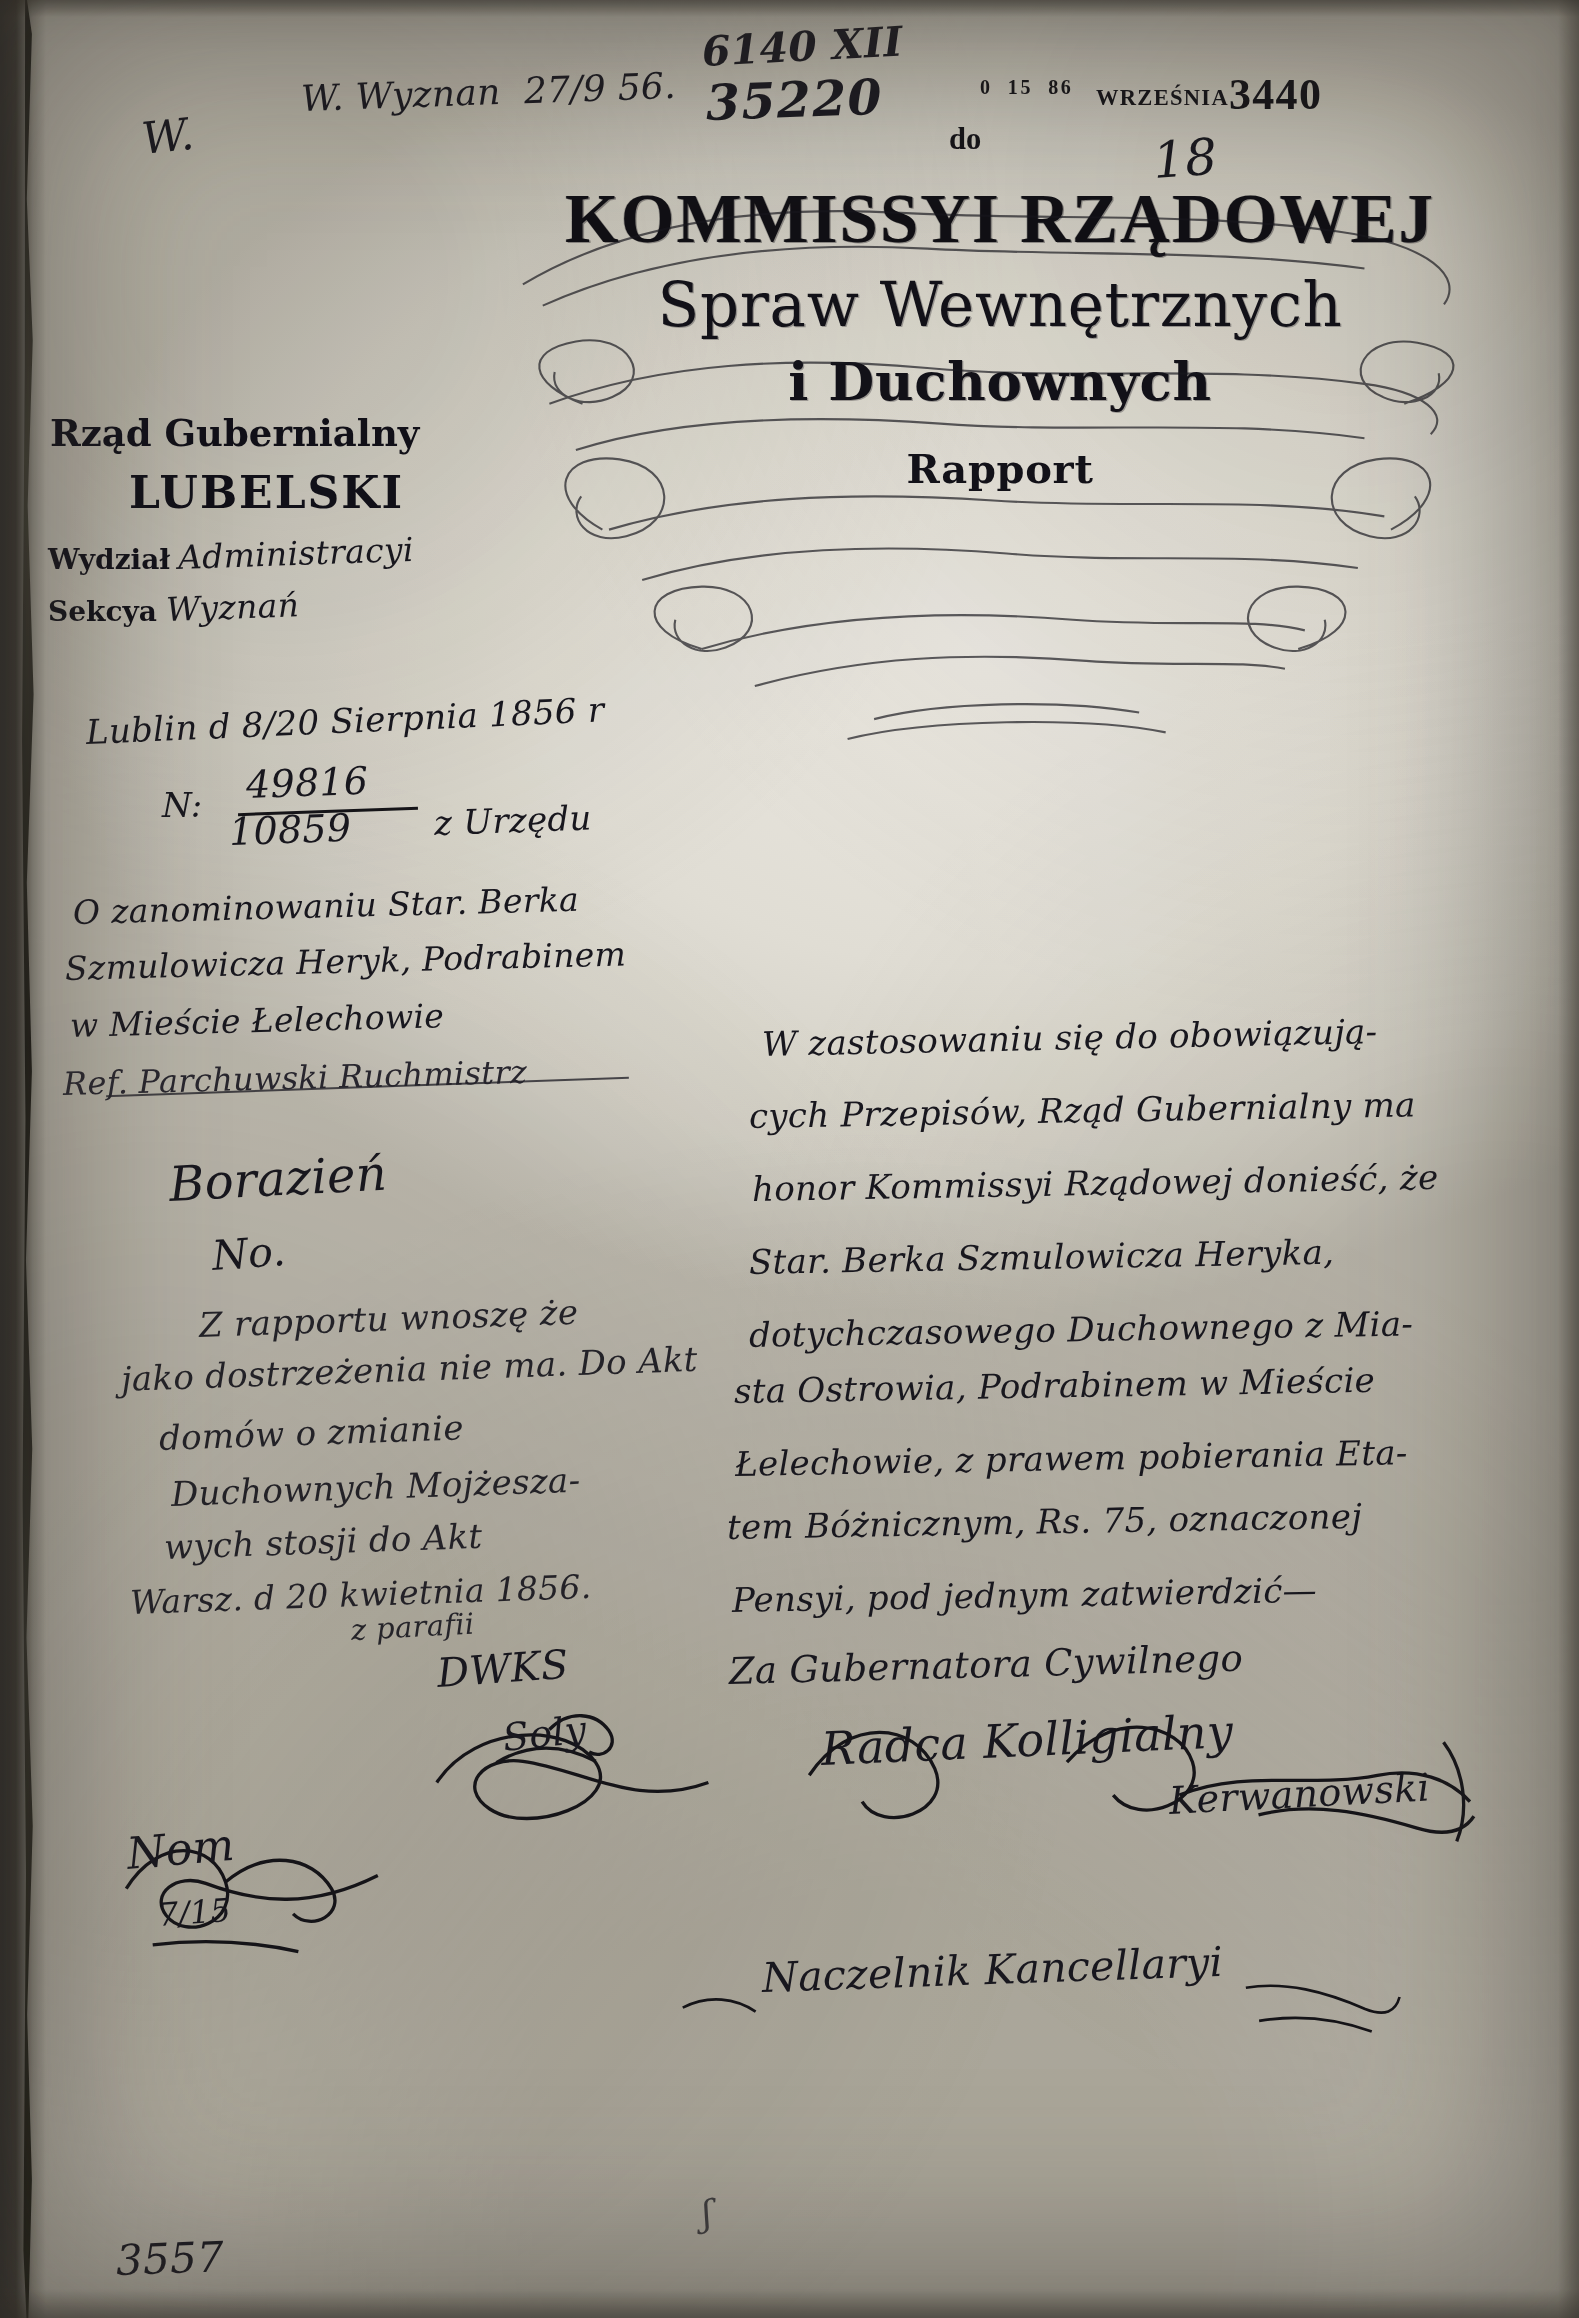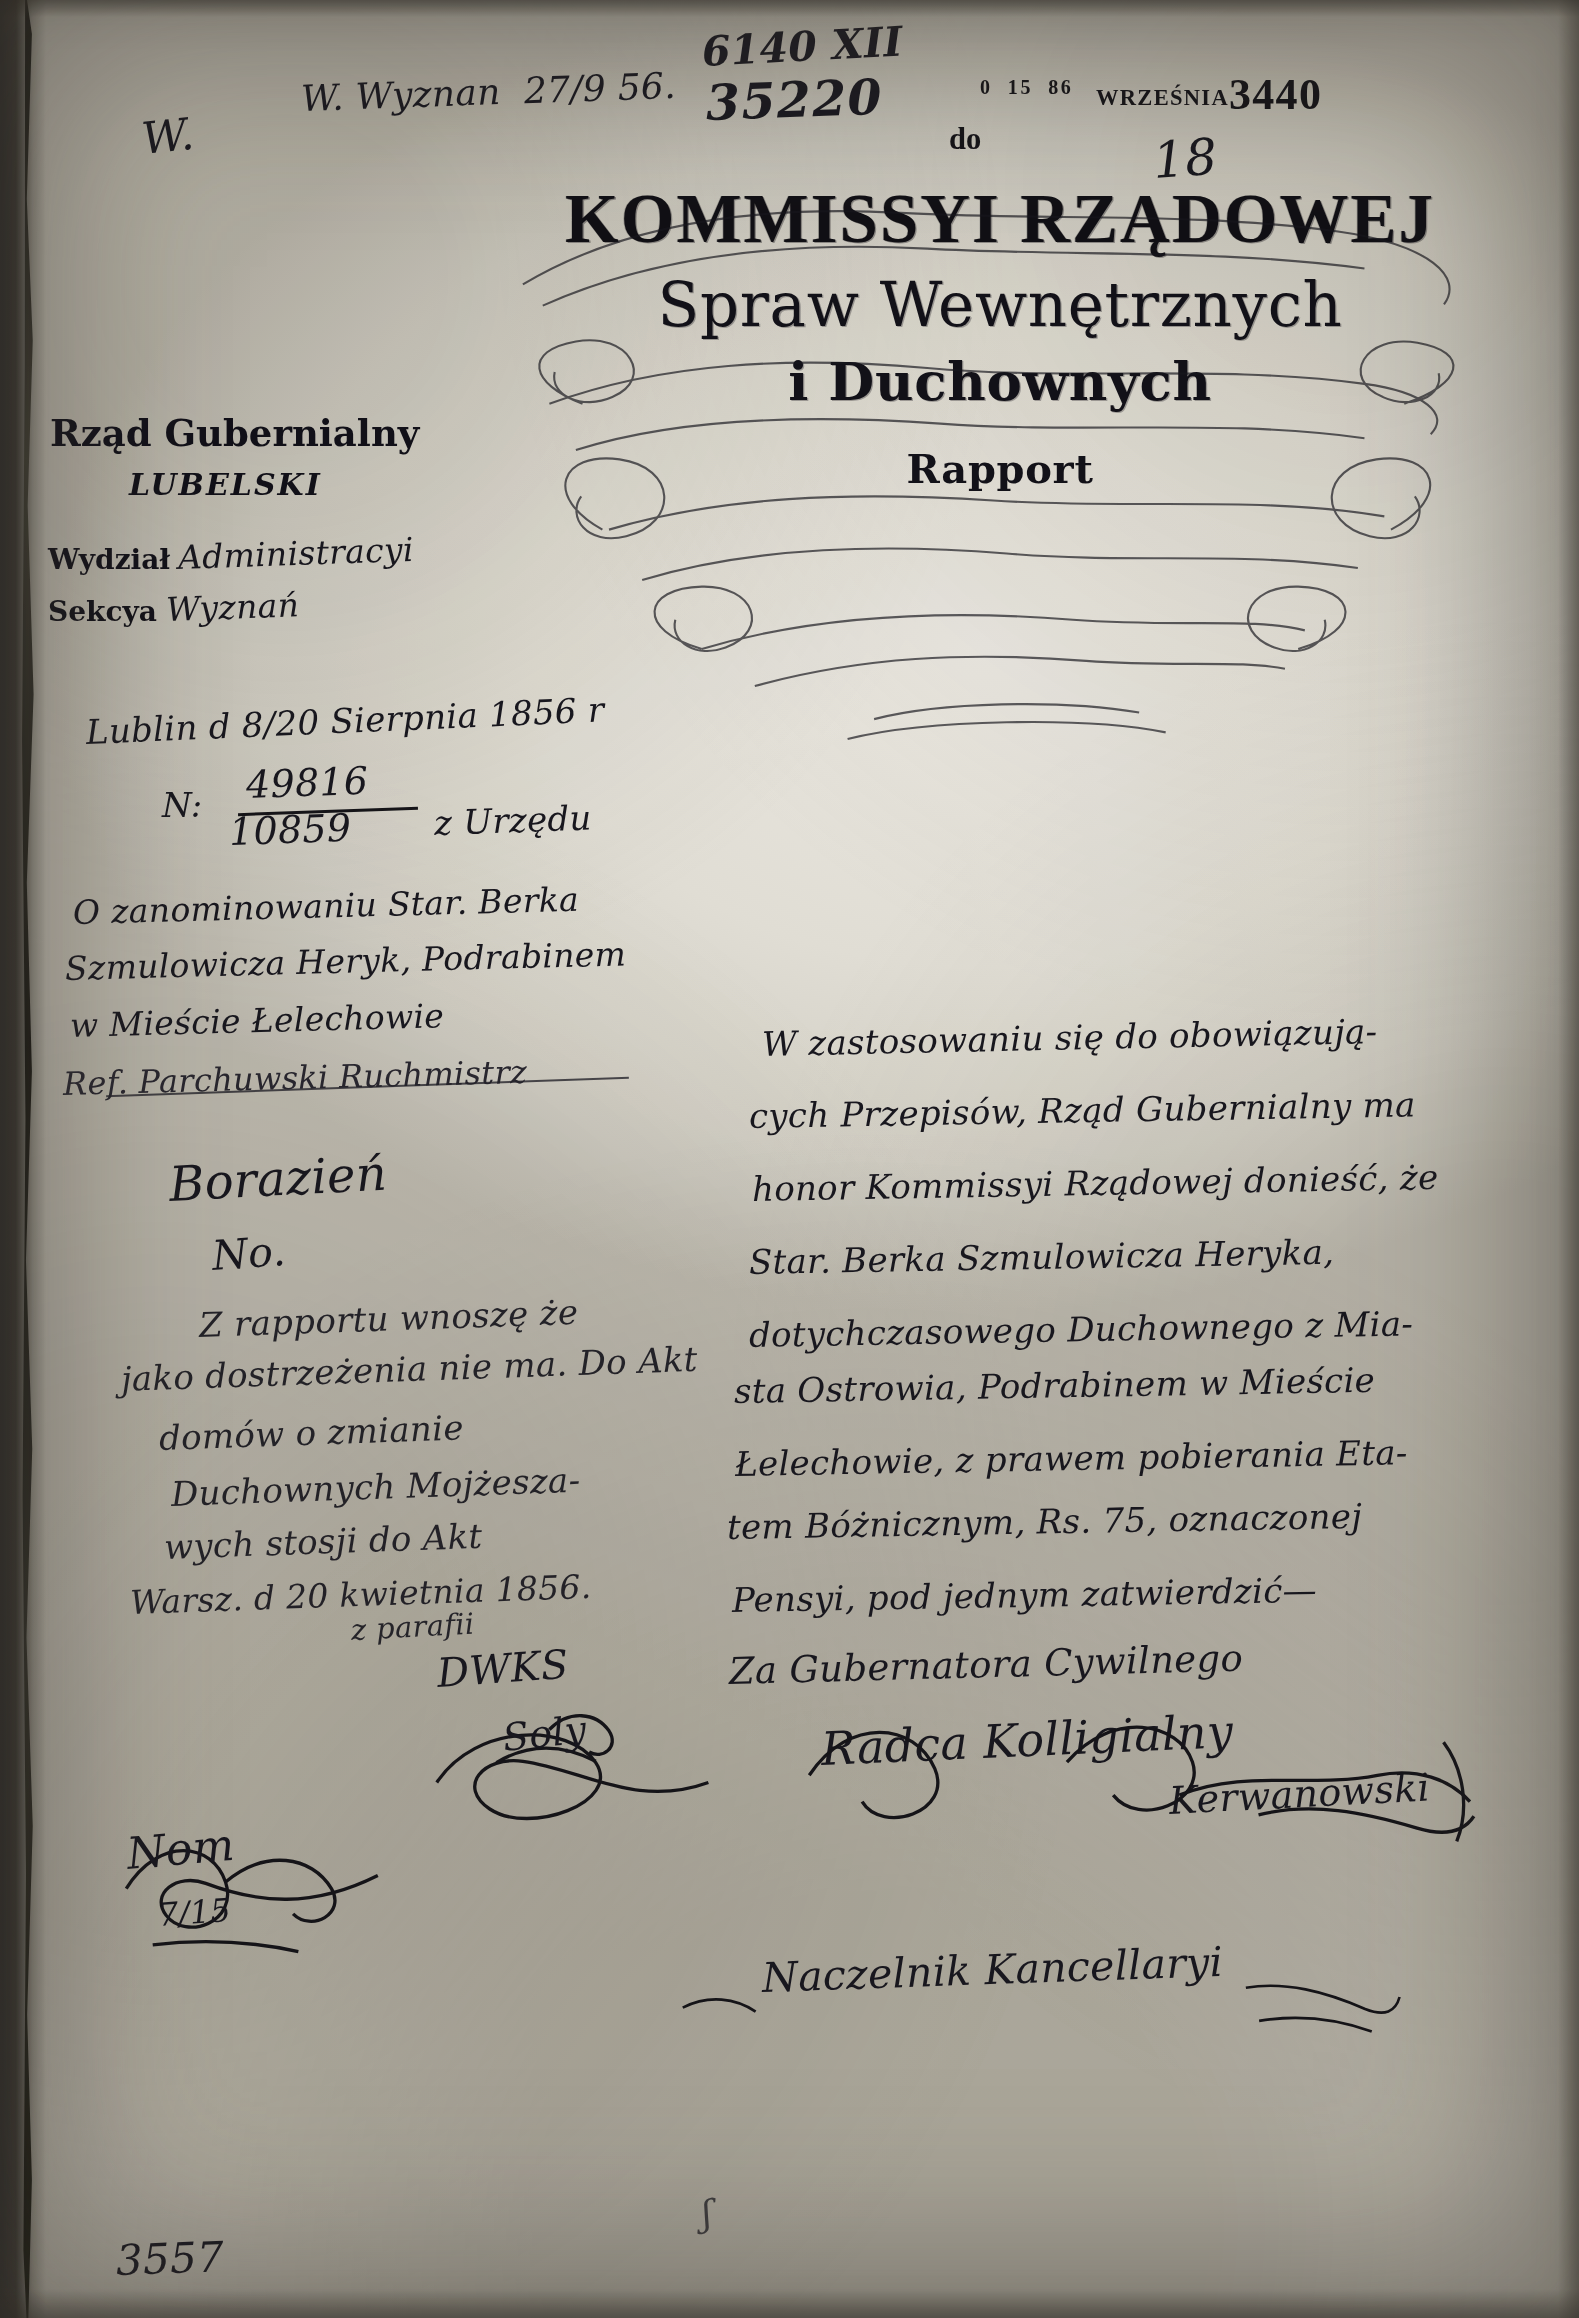--- a/index.html
+++ b/index.html
@@ -56,21 +56,21 @@
   .lh3{font-family:"DejaVu Serif",serif;font-weight:700;font-size:53px;line-height:1.05;
        color:#14131a;margin-top:17px;letter-spacing:0.7px;
        text-shadow:1.3px 1.3px 0 rgba(20,18,24,.3);}
   .lh4{font-family:"DejaVu Serif",serif;font-weight:700;font-size:40px;color:#14131a;margin-top:36px;letter-spacing:0.7px;}
   .swirl{position:absolute;left:0;right:0;top:0;pointer-events:none;opacity:.85;}
 
   
   .office1{position:absolute;left:50px;top:411px;font-family:"DejaVu Serif",serif;font-weight:700;
     font-size:37px;color:#13121a;letter-spacing:0px;}
   .office2{position:absolute;left:129px;top:467px;font-family:"DejaVu Serif",serif;font-weight:700;
-    font-size:30px;color:#13121a;letter-spacing:2px;font-style:italic;}
+    font-size:44px;color:#13121a;letter-spacing:2px;}
   .lbl-wydzial{position:absolute;left:48px;top:543px;font-family:"DejaVu Serif",serif;font-weight:700;font-size:28px;color:#14131a;}
   .lbl-sekcya{position:absolute;left:48px;top:595px;font-family:"DejaVu Serif",serif;font-weight:700;font-size:28px;color:#14131a;}
   .flourish{position:absolute;pointer-events:none;}
 </style>
 </head>
 <body>
 
 <div class="page">
 
   <div class="grain"></div>

